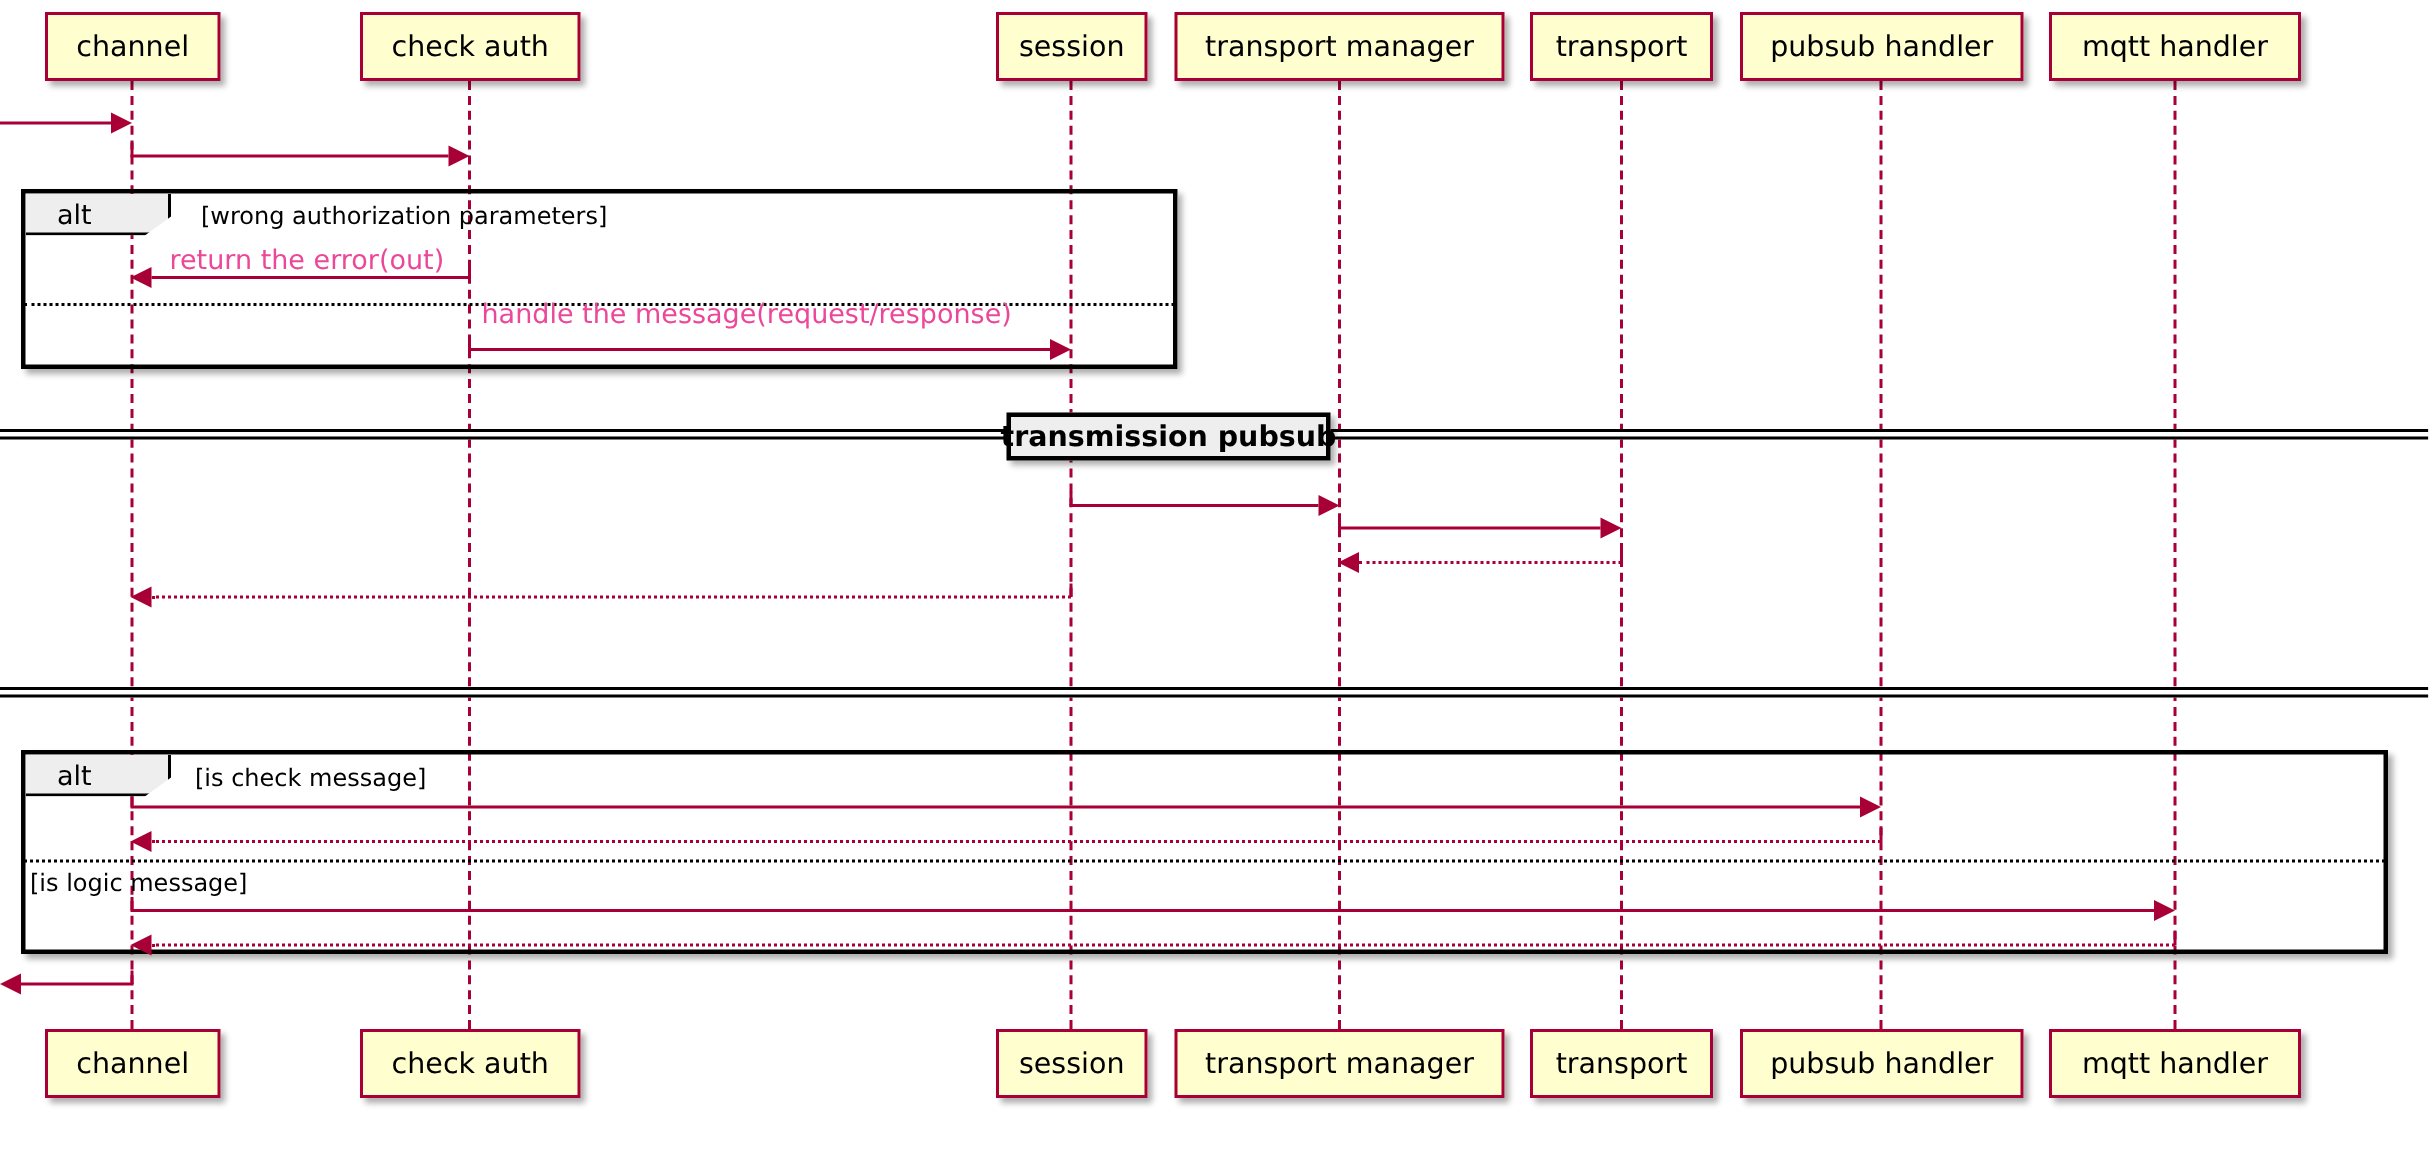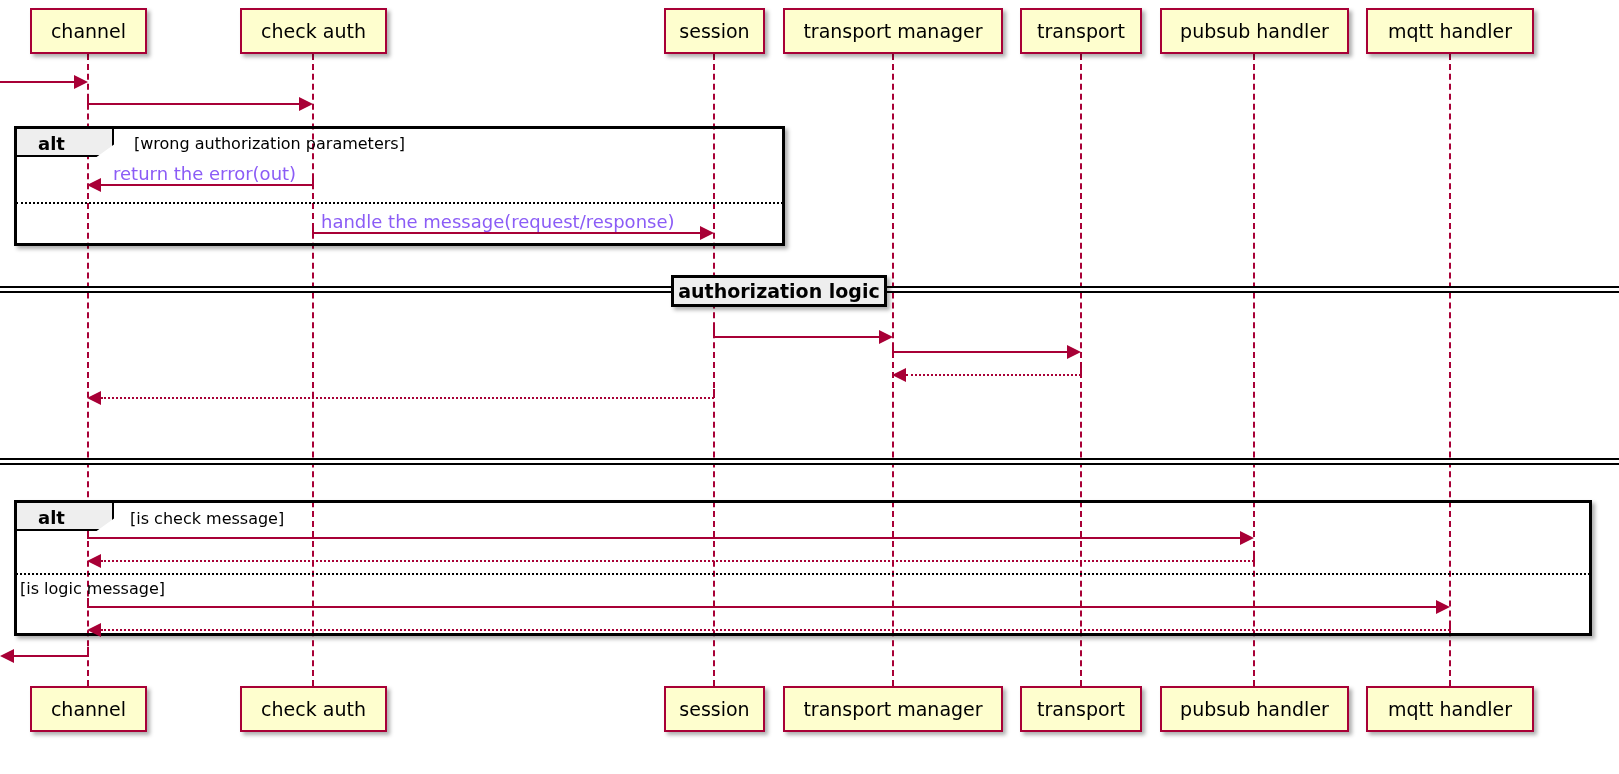--- a/index.html
+++ b/index.html
@@ -71,21 +71,21 @@
     border-left: 14px solid #A80036;
   }
   .arrow-head.left {
     border-top: 7px solid transparent;
     border-bottom: 7px solid transparent;
     border-right: 14px solid #A80036;
   }
   .msg-label {
     position: absolute;
     font-size: 18px;
-    color: #8b5cf6;
+    color: #ec4899;
     white-space: nowrap;
     line-height: 1;
     z-index: 5;
     text-align: right;
   }
 
   
   .frag {
     position: absolute;
     box-sizing: border-box;
@@ -99,21 +99,21 @@
     box-sizing: border-box;
     background: #EEEEEE;
     border-right: 2px solid #000000;
     border-bottom: 2px solid #000000;
     z-index: 5;
     clip-path: polygon(0 0, 100% 0, 100% 55%, 82% 100%, 0 100%);
   }
   .frag-tab-label {
     position: absolute;
     font-size: 18px;
-    font-weight: bold;
+    font-weight: normal;
     color: #000000;
     z-index: 6;
     line-height: 1;
     white-space: nowrap;
   }
   .frag-cond {
     position: absolute;
     font-size: 16px;
     font-weight: normal;
     color: #000000;
@@ -224,28 +224,28 @@
   <div class="frag-tab-label" style="left:38px; top:135px;">alt</div>
   <div class="frag-cond" style="left:134px; top:136px;">[wrong authorization parameters]</div>
 
   <div class="msg-label" style="left:113px; top:165px;">return the error(out)</div>
   <div class="msg-stub" style="left:312px; top:176px; height:9px;"></div>
   <div class="msg-line" style="left:101px; top:184px; width:212px;"></div>
   <div class="arrow-head left" style="left:87px; top:178px;"></div>
 
   <div class="frag-sep" style="left:16px; top:202px; width:767px;"></div>
 
-  <div class="msg-label" style="left:321px; top:213px;">handle the message(request/response)</div>
+  <div class="msg-label" style="left:321px; top:201px;">handle the message(request/response)</div>
   <div class="msg-stub" style="left:312px; top:224px; height:9px;"></div>
   <div class="msg-line" style="left:312px; top:232px; width:388px;"></div>
   <div class="arrow-head right" style="left:700px; top:226px;"></div>
 
   <div class="divider-rail" style="left:0px; top:286px; width:1619px;"></div>
   <div class="divider-box" style="left:671px; top:275px; width:216px; height:32px;">
-    <span>authorization logic</span>
+    <span>transmission pubsub</span>
   </div>
 
   <div class="msg-stub" style="left:713px; top:328px; height:9px;"></div>
   <div class="msg-line" style="left:713px; top:336px; width:166px;"></div>
   <div class="arrow-head right" style="left:879px; top:330px;"></div>
 
   <div class="msg-stub" style="left:892px; top:343px; height:9px;"></div>
   <div class="msg-line" style="left:892px; top:351px; width:175px;"></div>
   <div class="arrow-head right" style="left:1067px; top:345px;"></div>
 

